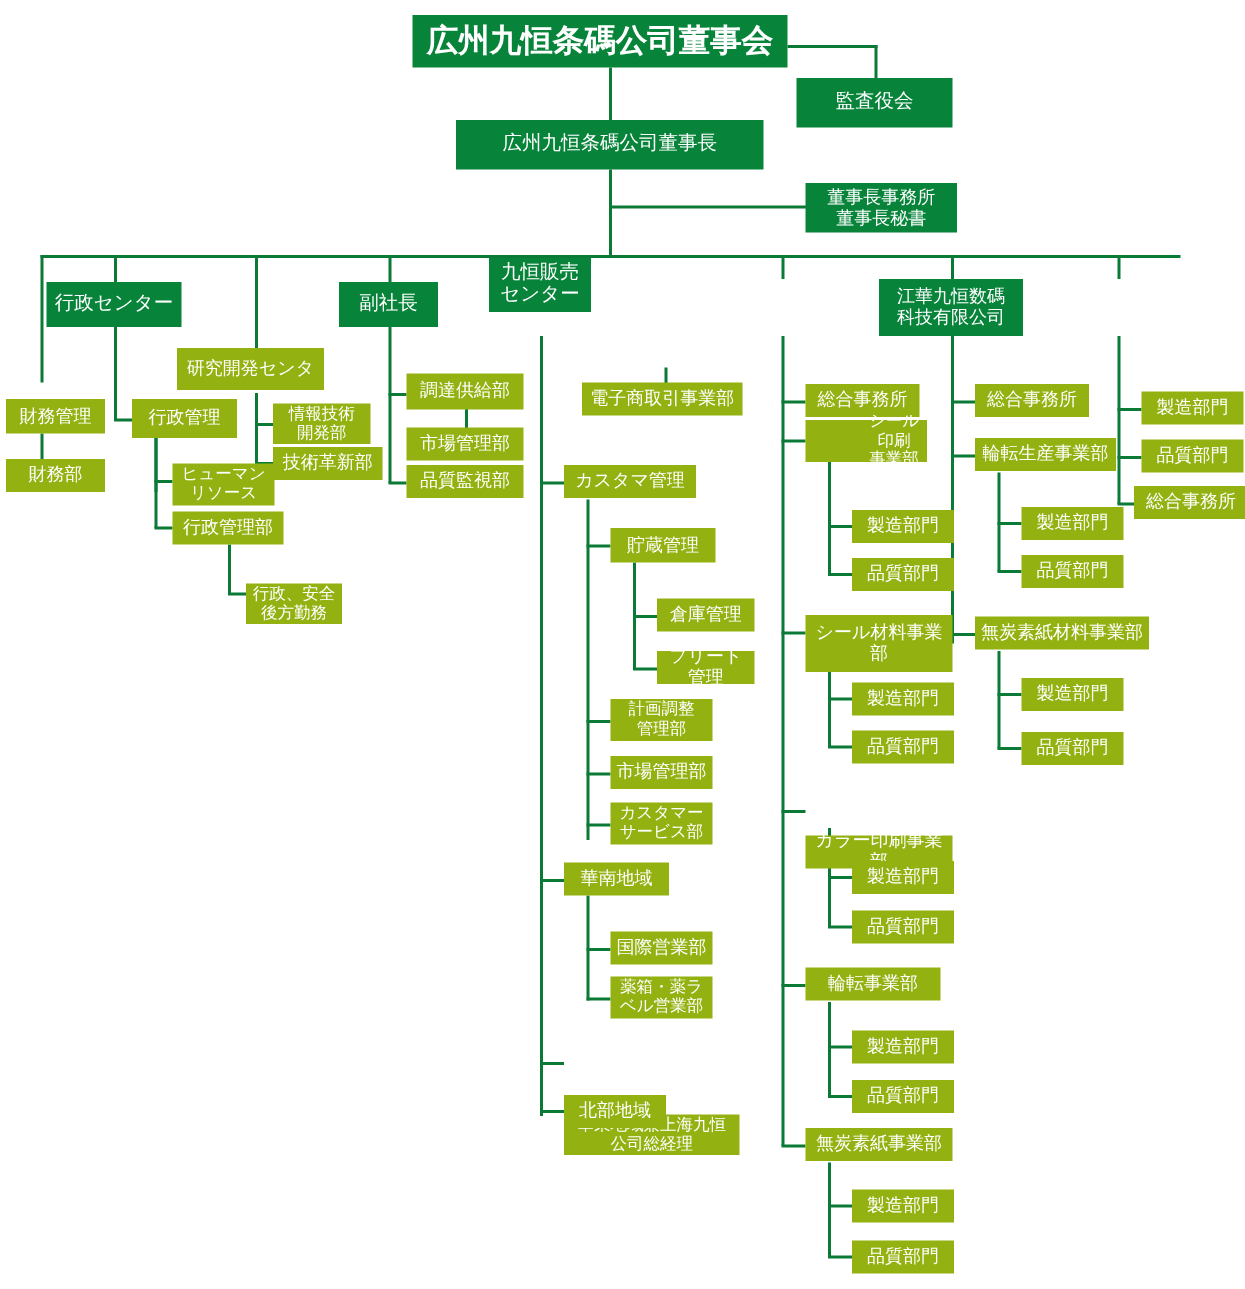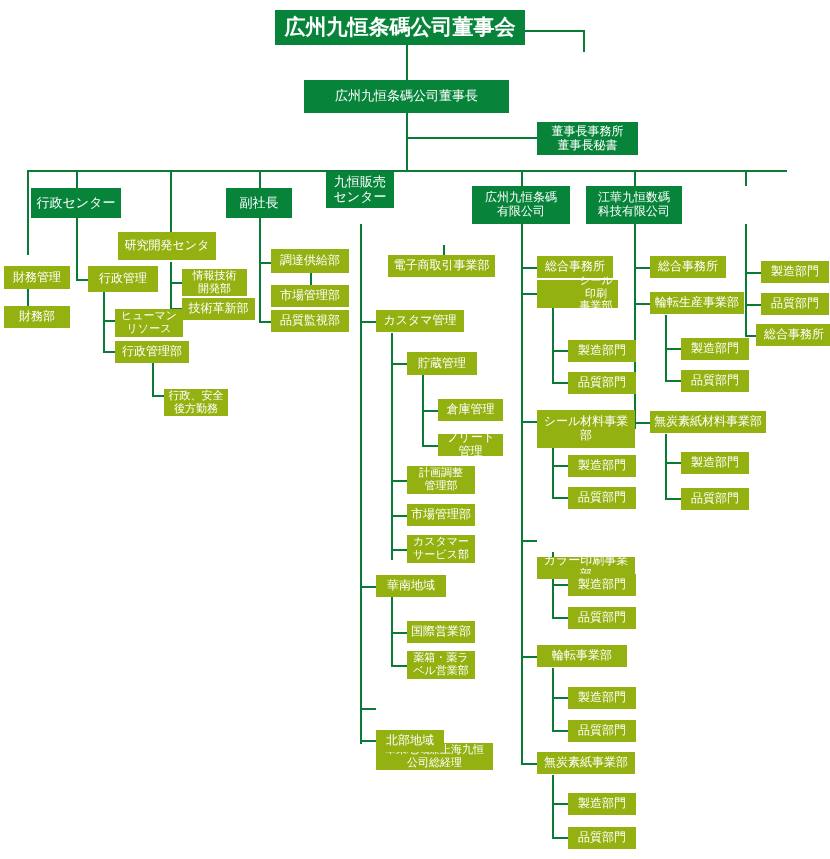--- a/index.html
+++ b/index.html
@@ -166,37 +166,36 @@
   <div class="line h" style="left:665px; top:462px; width:16px;"></div>
   <div class="line h" style="left:665px; top:498px; width:16px;"></div>
 
   <div class="line v" style="left:745px; top:224px; height:112px;"></div>
   <div class="line h" style="left:745px; top:272px; width:16px;"></div>
   <div class="line h" style="left:745px; top:304px; width:16px;"></div>
   <div class="line h" style="left:745px; top:335px; width:16px;"></div>
 
   <div class="node lvl-root" style="left:275px; top:10px; width:250px; height:35px;">広州九恒条碼公司董事会</div>
 
+  <div class="node lvl-dark" style="left:531px; top:52px; width:104px; height:33px;">監査役会</div>
 
   <div class="node lvl-dark" style="left:304px; top:80px; width:205px; height:33px;">広州九恒条碼公司董事長</div>
 
   <div class="node lvl-dark-sm" style="left:537px; top:122px; width:101px; height:33px;">董事長事務所
 董事長秘書</div>
 
   <div class="node lvl-dark" style="left:31px; top:188px; width:90px; height:30px;">行政センター</div>
 
   <div class="node lvl-olive" style="left:118px; top:232px; width:98px; height:28px;">研究開発センタ</div>
 
   <div class="node lvl-dark" style="left:226px; top:188px; width:66px; height:30px;">副社長</div>
 
   <div class="node lvl-dark" style="left:326px; top:172px; width:68px; height:36px;">九恒販売
 センター</div>
 
-  <div class="node lvl-dark-sm" style="left:472px; top:186px; width:98px; height:38px;">広州九恒条碼
-有限公司</div>
 
   <div class="node lvl-dark-sm" style="left:586px; top:186px; width:96px; height:38px;">江華九恒数碼
 科技有限公司</div>
 
 
   <div class="node lvl-olive" style="left:4px; top:266px; width:66px; height:23px;">財務管理</div>
 
   <div class="node lvl-olive" style="left:4px; top:306px; width:66px; height:22px;">財務部</div>
 
   <div class="node lvl-olive" style="left:88px; top:266px; width:70px; height:26px;">行政管理</div>

